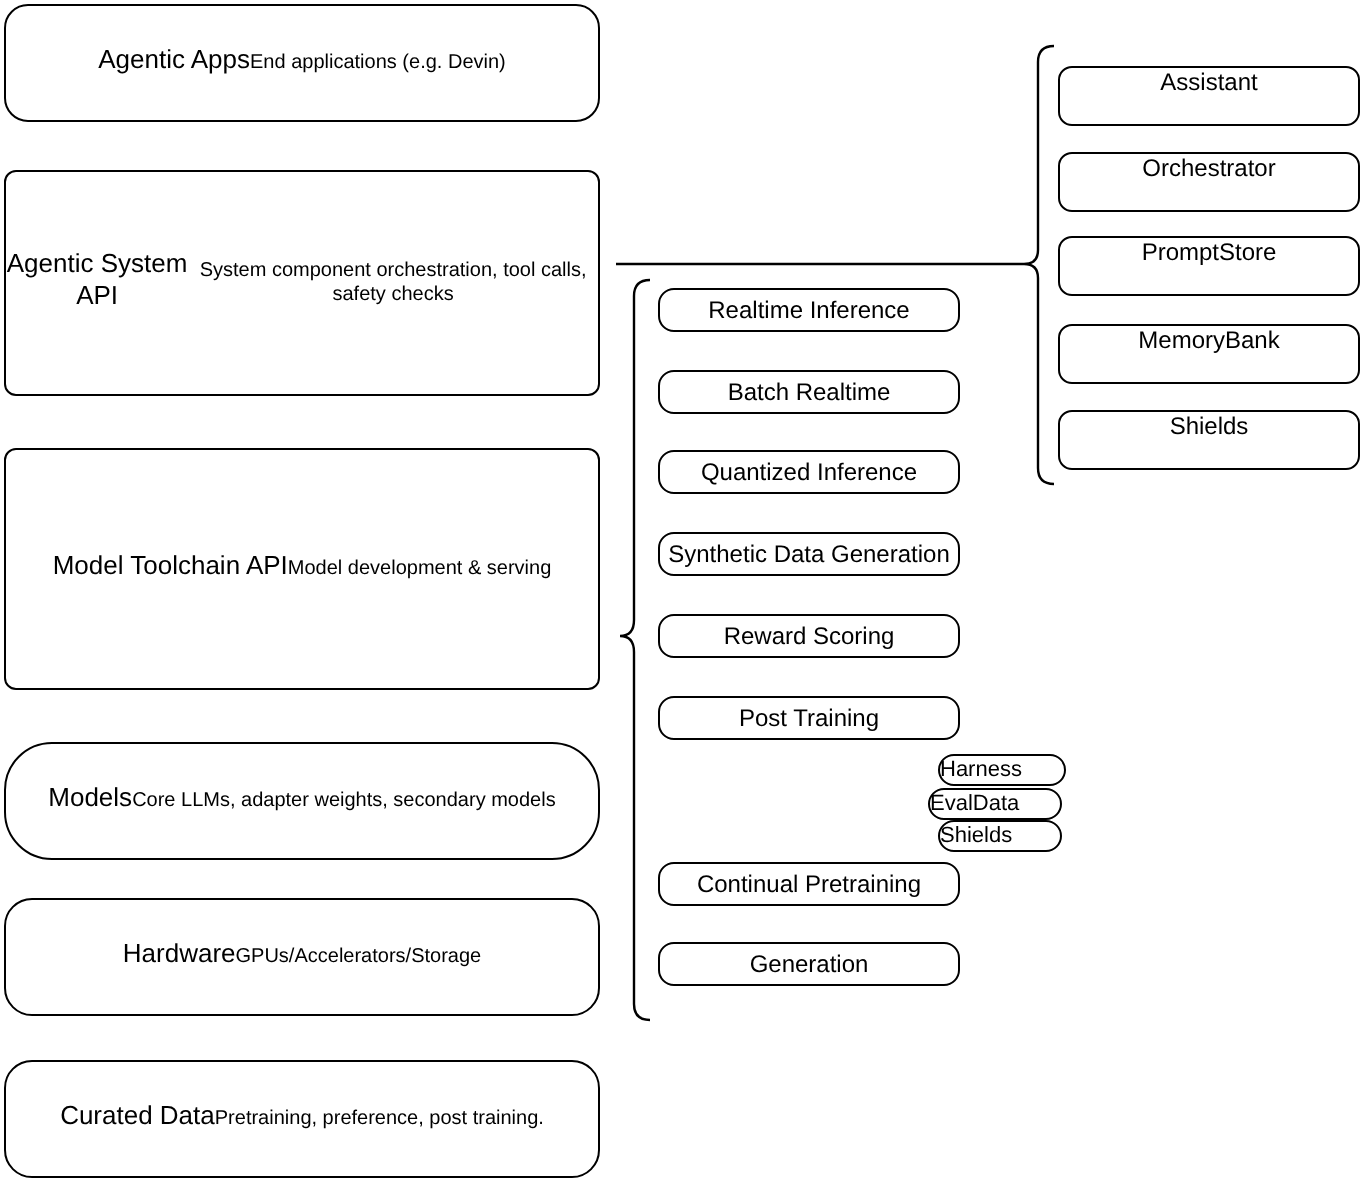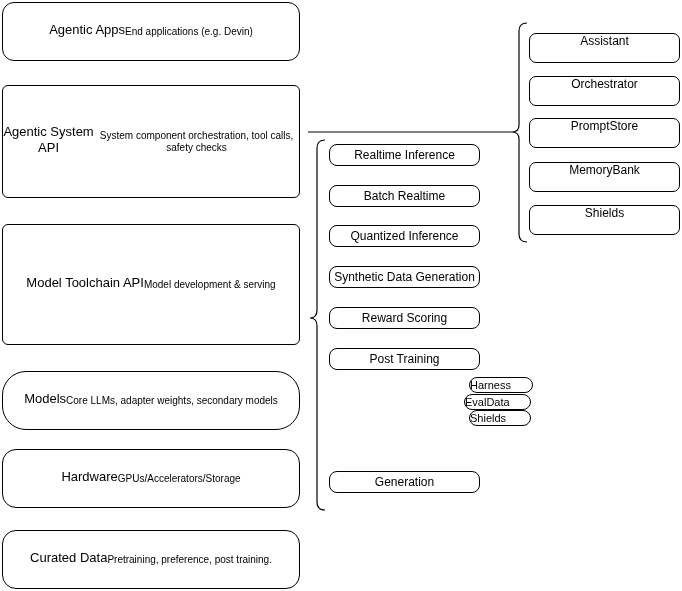--- a/index.html
+++ b/index.html
@@ -100,20 +100,23 @@
   </div>
   <div class="mbox" style="top:266px">
     <span>Synthetic Data Generation</span>
   </div>
   <div class="mbox" style="top:307px">
     <span>Reward Scoring</span>
   </div>
   <div class="mbox" style="top:348px">
     <span>Post Training</span>
   </div>
+  <div class="mbox" style="top:431px">
+    <span>Continual Pretraining</span>
+  </div>
   <div class="mbox" style="top:471px">
     <span>Generation</span>
   </div>
 
   <div class="pill" style="left:469px;top:377px;width:64px">
     <span>Harness</span>
   </div>
   <div class="pill" style="left:464px;top:394px;width:67px">
     <span>EvalData</span>
   </div>

